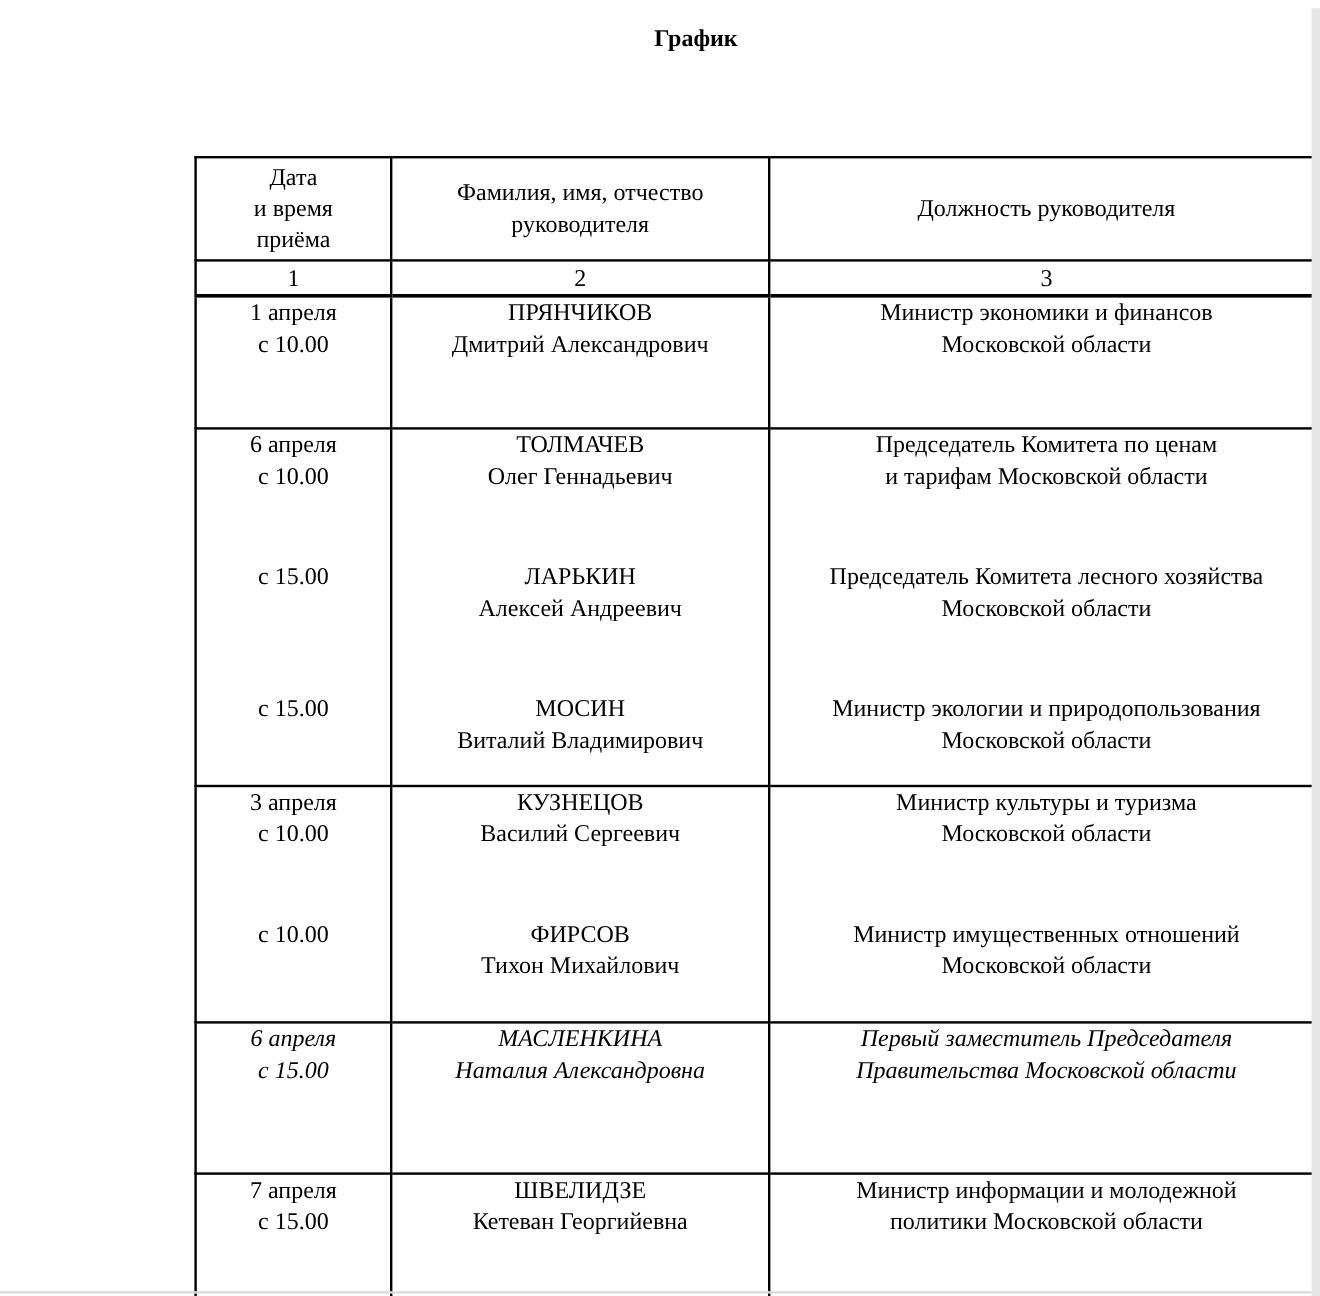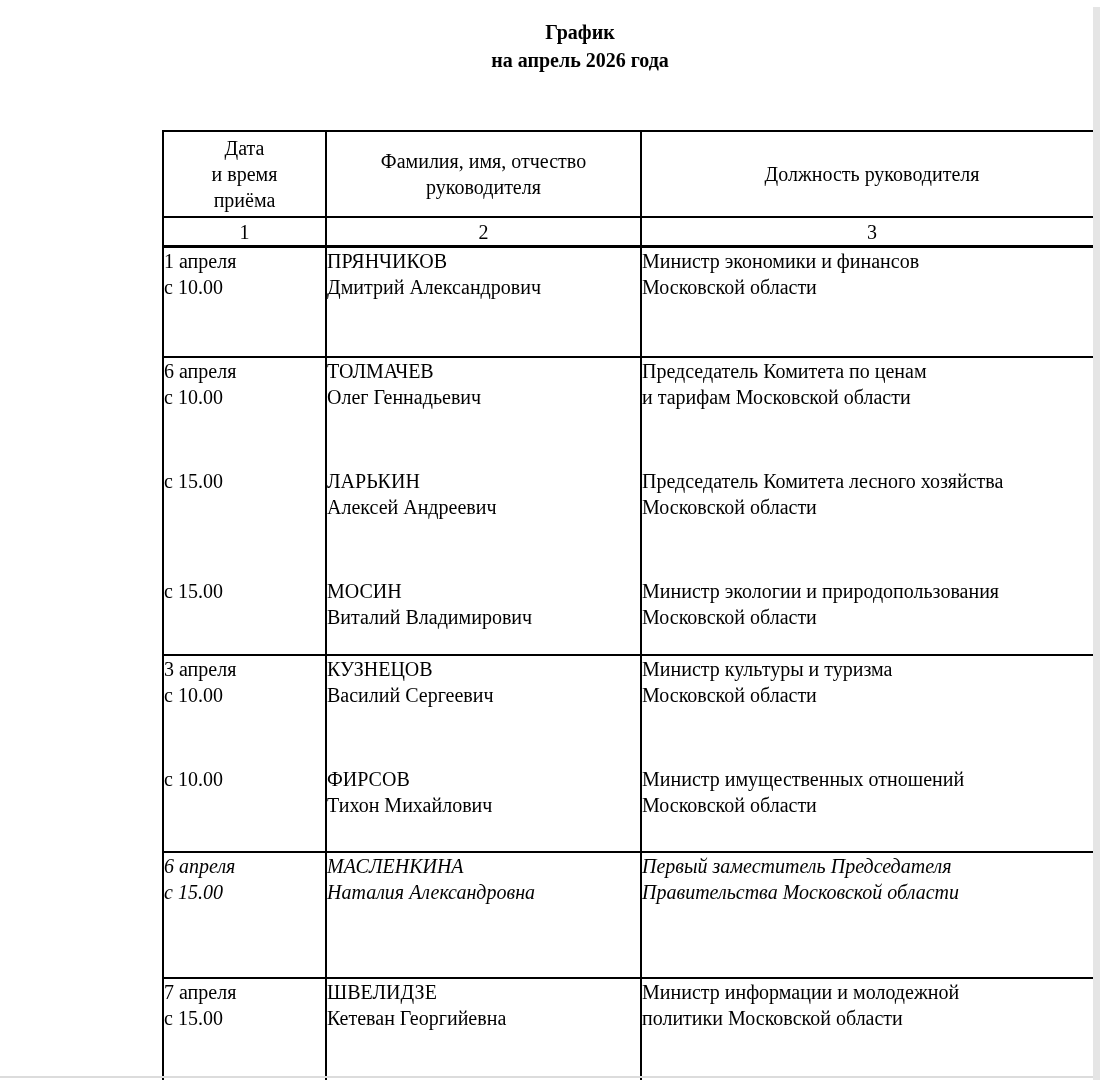--- a/index.html
+++ b/index.html
@@ -69,20 +69,21 @@
     vertical-align: middle;
     border-bottom: 3px solid #000000;
   }
   tbody td {
     padding: 6px 8px 0 12px;
   }
   .entry {
     height: 110px;
     white-space: pre-line;
     overflow: visible;
+    text-align: center;
   }
   .entry:last-child { height: auto; }
   tr.r0 { height: 110px; }
   tr.r1 { height: 298px; }
   tr.r2 { height: 197px; }
   tr.r3 { height: 126px; font-style: italic; }
   tr.r4 { height: 113px; }
   tbody tr:last-child td { border-bottom: 3px solid #000000; }
 
   .scrollbar-track {
@@ -102,21 +103,20 @@
     background: #dcdcdc;
   }
 </style>
 </head>
 <body>
 
 <div class="page">
 
   <div class="doc-title">
     <div>График</div>
-    <div>на апрель 2026 года</div>
   </div>
 
   <div class="table-wrap">
     <table class="sched">
       <colgroup>
           <col class="c1">
           <col class="c2">
           <col class="c3">
         </colgroup>
       <thead>

